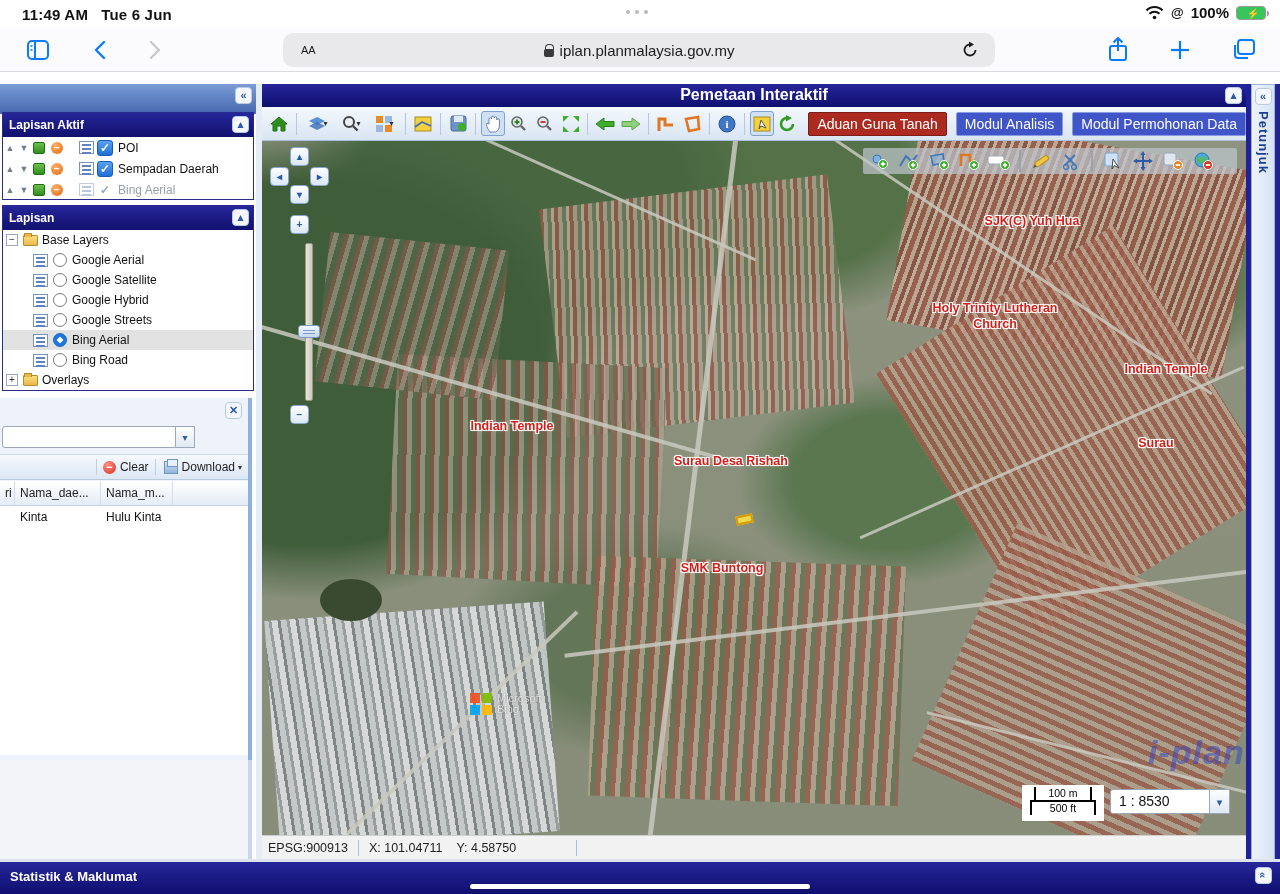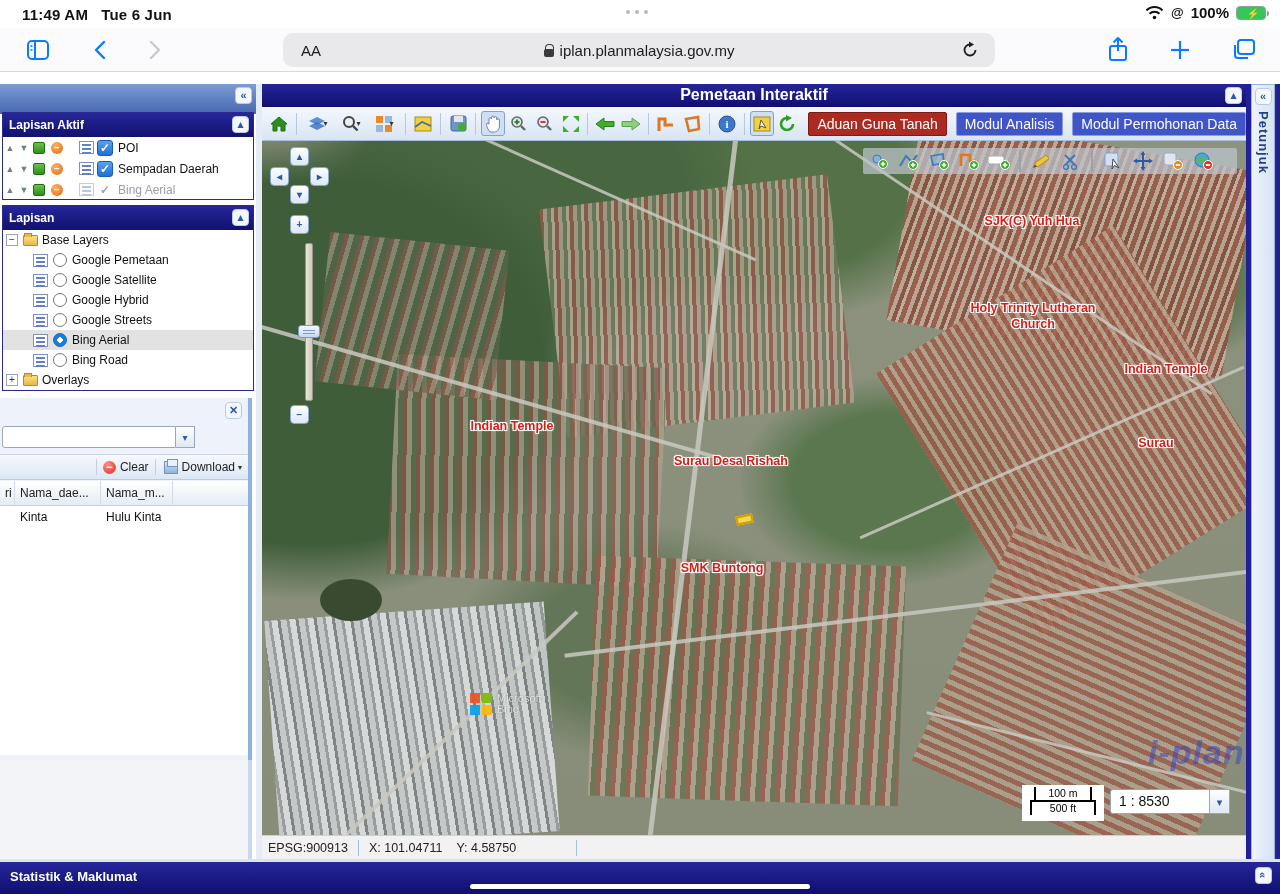--- a/index.html
+++ b/index.html
@@ -14,21 +14,21 @@
   .sb-dots { position:absolute; left:626px; top:10px; display:flex; gap:5px; }
   .sb-dots i { width:4px; height:4px; border-radius:50%; background:#b9b9bd; }
   .sb-right { position:absolute; right:14px; top:4px; display:flex; align-items:center; gap:7px; }
   .batt { position:relative; width:30px; height:14px; border:1px solid #9a9a9e; border-radius:4px; background:#35c759; }
   .batt::after { content:""; position:absolute; right:-4px; top:4px; width:2.5px; height:5px; background:#9a9a9e; border-radius:0 2px 2px 0; }
   .bolt { position:absolute; left:10px; top:1px; color:#fff; font-size:10px; }
 
   
   .safaribar { position:absolute; left:0; top:28px; width:1280px; height:44px; background:#fbfbfd; border-bottom:1px solid #d9d9de; }
   .urlbox { position:absolute; left:283px; top:5px; width:712px; height:34px; background:#e9e9ec; border-radius:10px; display:flex; align-items:center; color:#1c1c1e; }
-  .urlbox .aa { margin-left:18px; font-size:15px; }
+  .urlbox .aa { margin-left:18px; font-size:11px; }
   .urlcenter { position:absolute; left:0; right:0; text-align:center; font-size:15px; }
   .lock { display:inline-block; position:relative; width:10px; height:8px; background:#3a3a3c; border-radius:2px; margin-right:6px; vertical-align:-1px; }
   .lock::before { content:""; position:absolute; left:1.5px; top:-5px; width:7px; height:6px; border:1.5px solid #3a3a3c; border-bottom:none; border-radius:4px 4px 0 0; }
 
   
   .page { position:absolute; left:0; top:72px; width:1280px; height:822px; background:#fff; }
 
   
   .west-head { position:absolute; left:0; top:12px; width:256px; height:30px; background:linear-gradient(180deg,#7b9cd6,#4667ae); }
   .tool-btn { width:17px; height:17px; background:#f4f7fc; border:1px solid #b9cbe4; border-radius:4px; color:#2d5aa4; font-weight:bold; font-size:11px; line-height:14px; text-align:center; cursor:pointer; }
@@ -262,21 +262,21 @@
         <div class="tool-btn">▴</div>
       </div>
       <div class="tree-row">
         <span class="exp">−</span>
         <span class="folder"></span>
         <span>Base Layers</span>
       </div>
       <div class="tree-row" style="padding-left:30px;">
         <span class="style-ic" style="margin-left:0;"></span>
         <span class="radio"></span>
-        <span>Google Pemetaan</span>
+        <span>Google Aerial</span>
       </div>
       <div class="tree-row" style="padding-left:30px;">
         <span class="style-ic" style="margin-left:0;"></span>
         <span class="radio"></span>
         <span>Google Satellite</span>
       </div>
       <div class="tree-row" style="padding-left:30px;">
         <span class="style-ic" style="margin-left:0;"></span>
         <span class="radio"></span>
         <span>Google Hybrid</span>
@@ -581,21 +581,21 @@
           <svg width="20" height="18" viewBox="0 0 20 18">
               <circle cx="9" cy="8" r="7" fill="#4aa8e0" stroke="#2a7aa8"></circle>
               <path d="M3 8 a6 3.5 0 0 1 12 0 a6 3.5 0 0 1 -12 0" fill="#58b858" opacity=".8"></path>
               <circle cx="15" cy="13" r="4.5" fill="#d83a2a" stroke="#fff"></circle>
               <line x1="12.8" y1="13" x2="17.2" y2="13" stroke="#fff" stroke-width="1.8"></line>
             </svg>
         </div>
       </div>
 
       <div class="maplabel" style="left:748px;top:73px;padding-left:44px;">SJK(C) Yuh Hua</div>
-      <div class="maplabel wrap" style="left:771px;top:160px;">Holy Trinity Lutheran Church</div>
+      <div class="maplabel wrap" style="left:733px;top:160px;">Holy Trinity Lutheran Church</div>
       <div class="maplabel" style="left:904px;top:221px;">Indian Temple</div>
       <div class="maplabel" style="left:894px;top:295px;">Surau</div>
       <div class="maplabel" style="left:250px;top:278px;">Indian Temple</div>
       <div class="maplabel" style="left:469px;top:313px;">Surau Desa Rishah</div>
       <div class="maplabel" style="left:460px;top:420px;">SMK Buntong</div>
       <div class="parcel"></div>
 
       <div class="bing">
         <div class="msgrid">
             <i></i>

